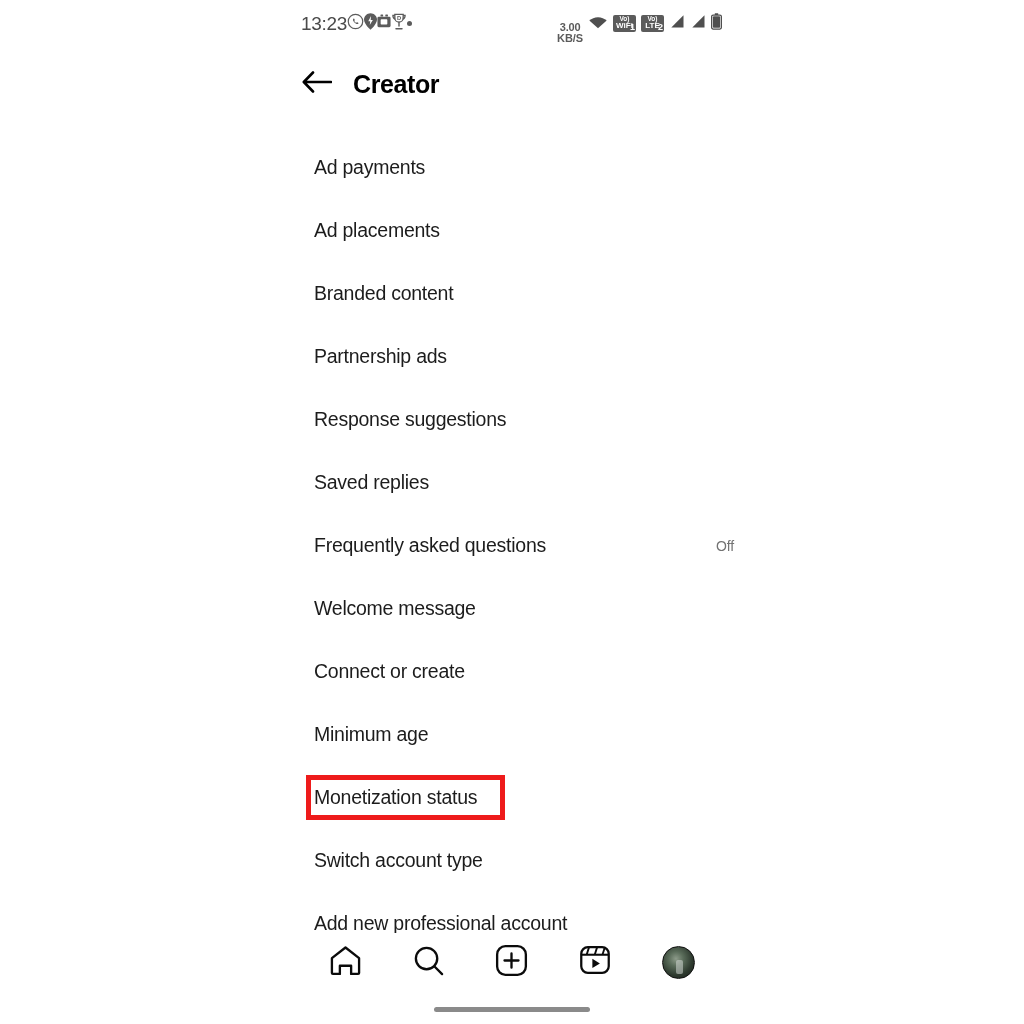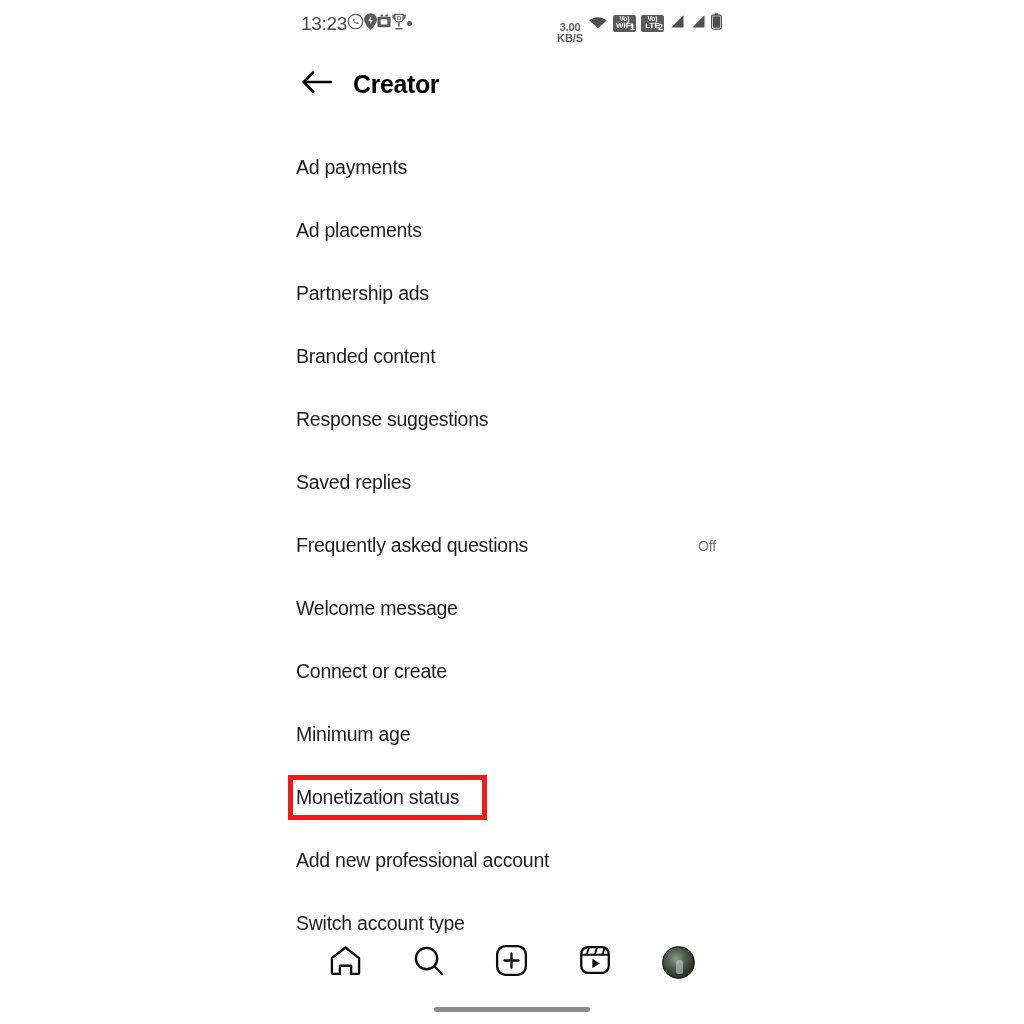--- a/index.html
+++ b/index.html
@@ -119,21 +119,21 @@
     margin-left: 14px;
     font-size: 25px;
     font-weight: 700;
     color: #000000;
     letter-spacing: -0.4px;
   }
 
   
   .settings-list {
     position: absolute;
-    left: 0;
+    left: 18px;
     top: 136px;
     width: 448px;
     text-align: right;
   }
   .row {
     position: relative;
     height: 63px;
     display: flex;
     align-items: center;
     padding: 0 8px 0 8px;
@@ -332,26 +332,26 @@
       <span class="row-label">Ad payments</span>
       <span class="row-value"></span>
     </div>
 
     <div class="row">
       <span class="row-label">Ad placements</span>
       <span class="row-value"></span>
     </div>
 
     <div class="row">
+      <span class="row-label">Branded content</span>
+      <span class="row-value"></span>
+    </div>
+
+    <div class="row">
       <span class="row-label">Partnership ads</span>
-      <span class="row-value"></span>
-    </div>
-
-    <div class="row">
-      <span class="row-label">Branded content</span>
       <span class="row-value"></span>
     </div>
 
     <div class="row">
       <span class="row-label">Response suggestions</span>
       <span class="row-value"></span>
     </div>
 
     <div class="row">
       <span class="row-label">Saved replies</span>
@@ -377,26 +377,26 @@
       <span class="row-label">Minimum age</span>
       <span class="row-value"></span>
     </div>
 
     <div class="row highlight">
       <span class="row-label">Monetization status</span>
       <span class="row-value"></span>
     </div>
 
     <div class="row">
+      <span class="row-label">Switch account type</span>
+      <span class="row-value"></span>
+    </div>
+
+    <div class="row">
       <span class="row-label">Add new professional account</span>
-      <span class="row-value"></span>
-    </div>
-
-    <div class="row">
-      <span class="row-label">Switch account type</span>
       <span class="row-value"></span>
     </div>
 
   </div>
 
   <div class="bottom-nav">
 
     <div class="nav-item">
       <span>
         <svg width="33" height="33" viewBox="0 0 34 34">

